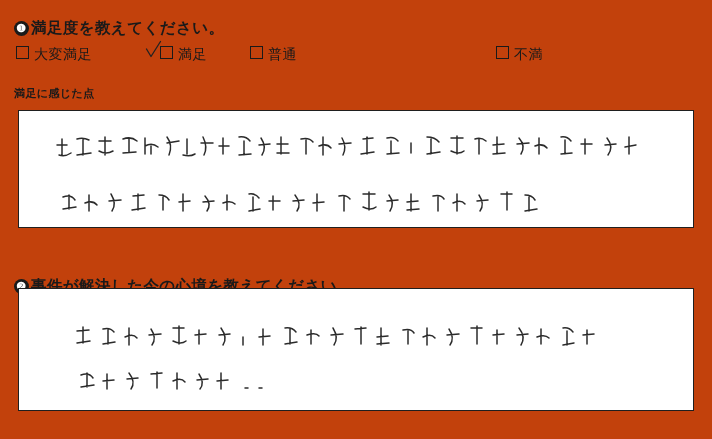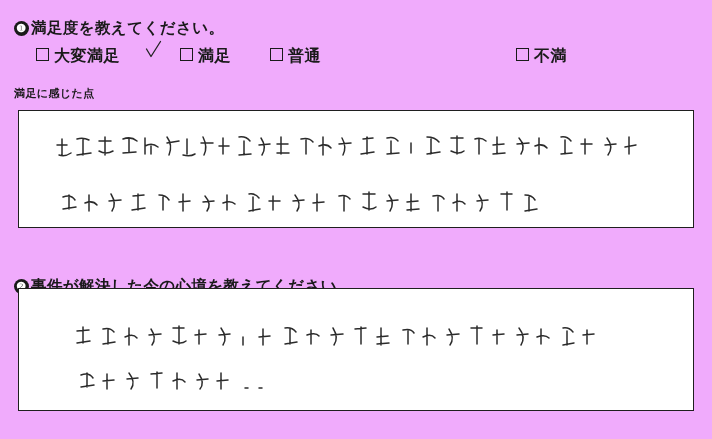--- a/index.html
+++ b/index.html
@@ -13,21 +13,21 @@
     font-family: "Liberation Sans", sans-serif;
     color: #1a1a1a;
     position: relative;
     overflow: hidden;
   }
   .sheet {
     position: absolute;
     left: 0; top: 0;
     width: 712px;
     height: 439px;
-    background: #f0abfc;
+    background: #c2410c;
   }
   
   .question {
     position: absolute;
     left: 14px;
     font-size: 15.5px;
     font-weight: 700;
     letter-spacing: 0.4px;
     white-space: nowrap;
   }
@@ -50,25 +50,24 @@
   
   .choices {
     position: absolute;
     left: 16px;
     top: 46px;
     width: 660px;
     height: 26px;
   }
   .choice {
     position: absolute;
-    font-size: 16px;
-    font-weight: 700;
+    font-size: 14px;
+    font-weight: 400;
     white-space: nowrap;
     letter-spacing: 0.5px;
-    margin-left: 20px;
   }
   .choice .box {
     display: inline-block;
     width: 11px;
     height: 11px;
     border: 1.3px solid #1a1a1a;
     margin-right: 5px;
     vertical-align: 0px;
     position: relative;
   }

